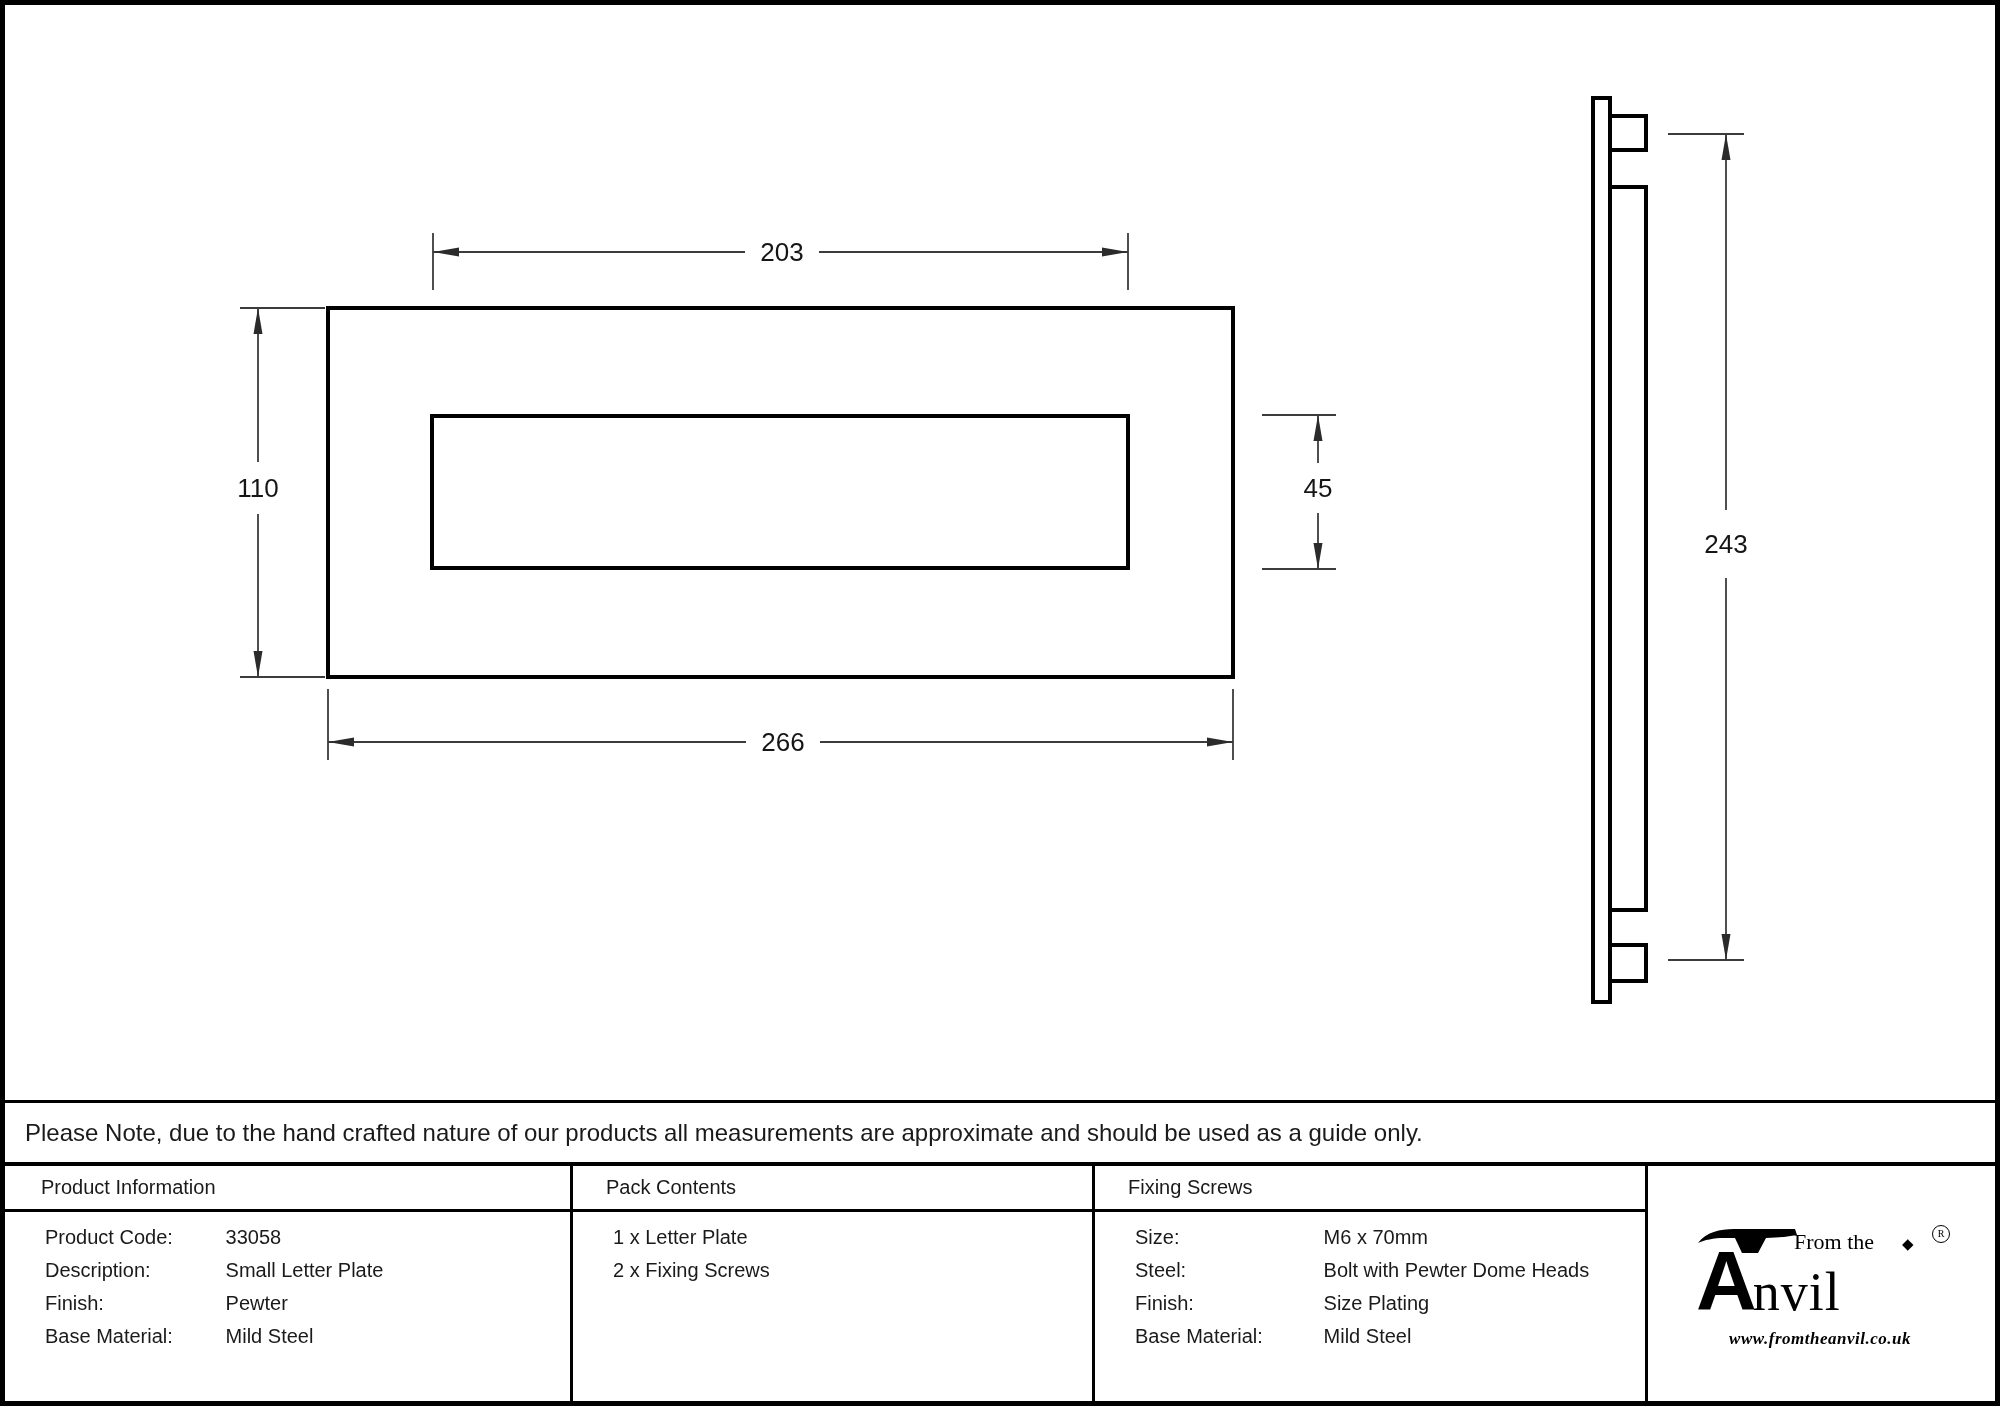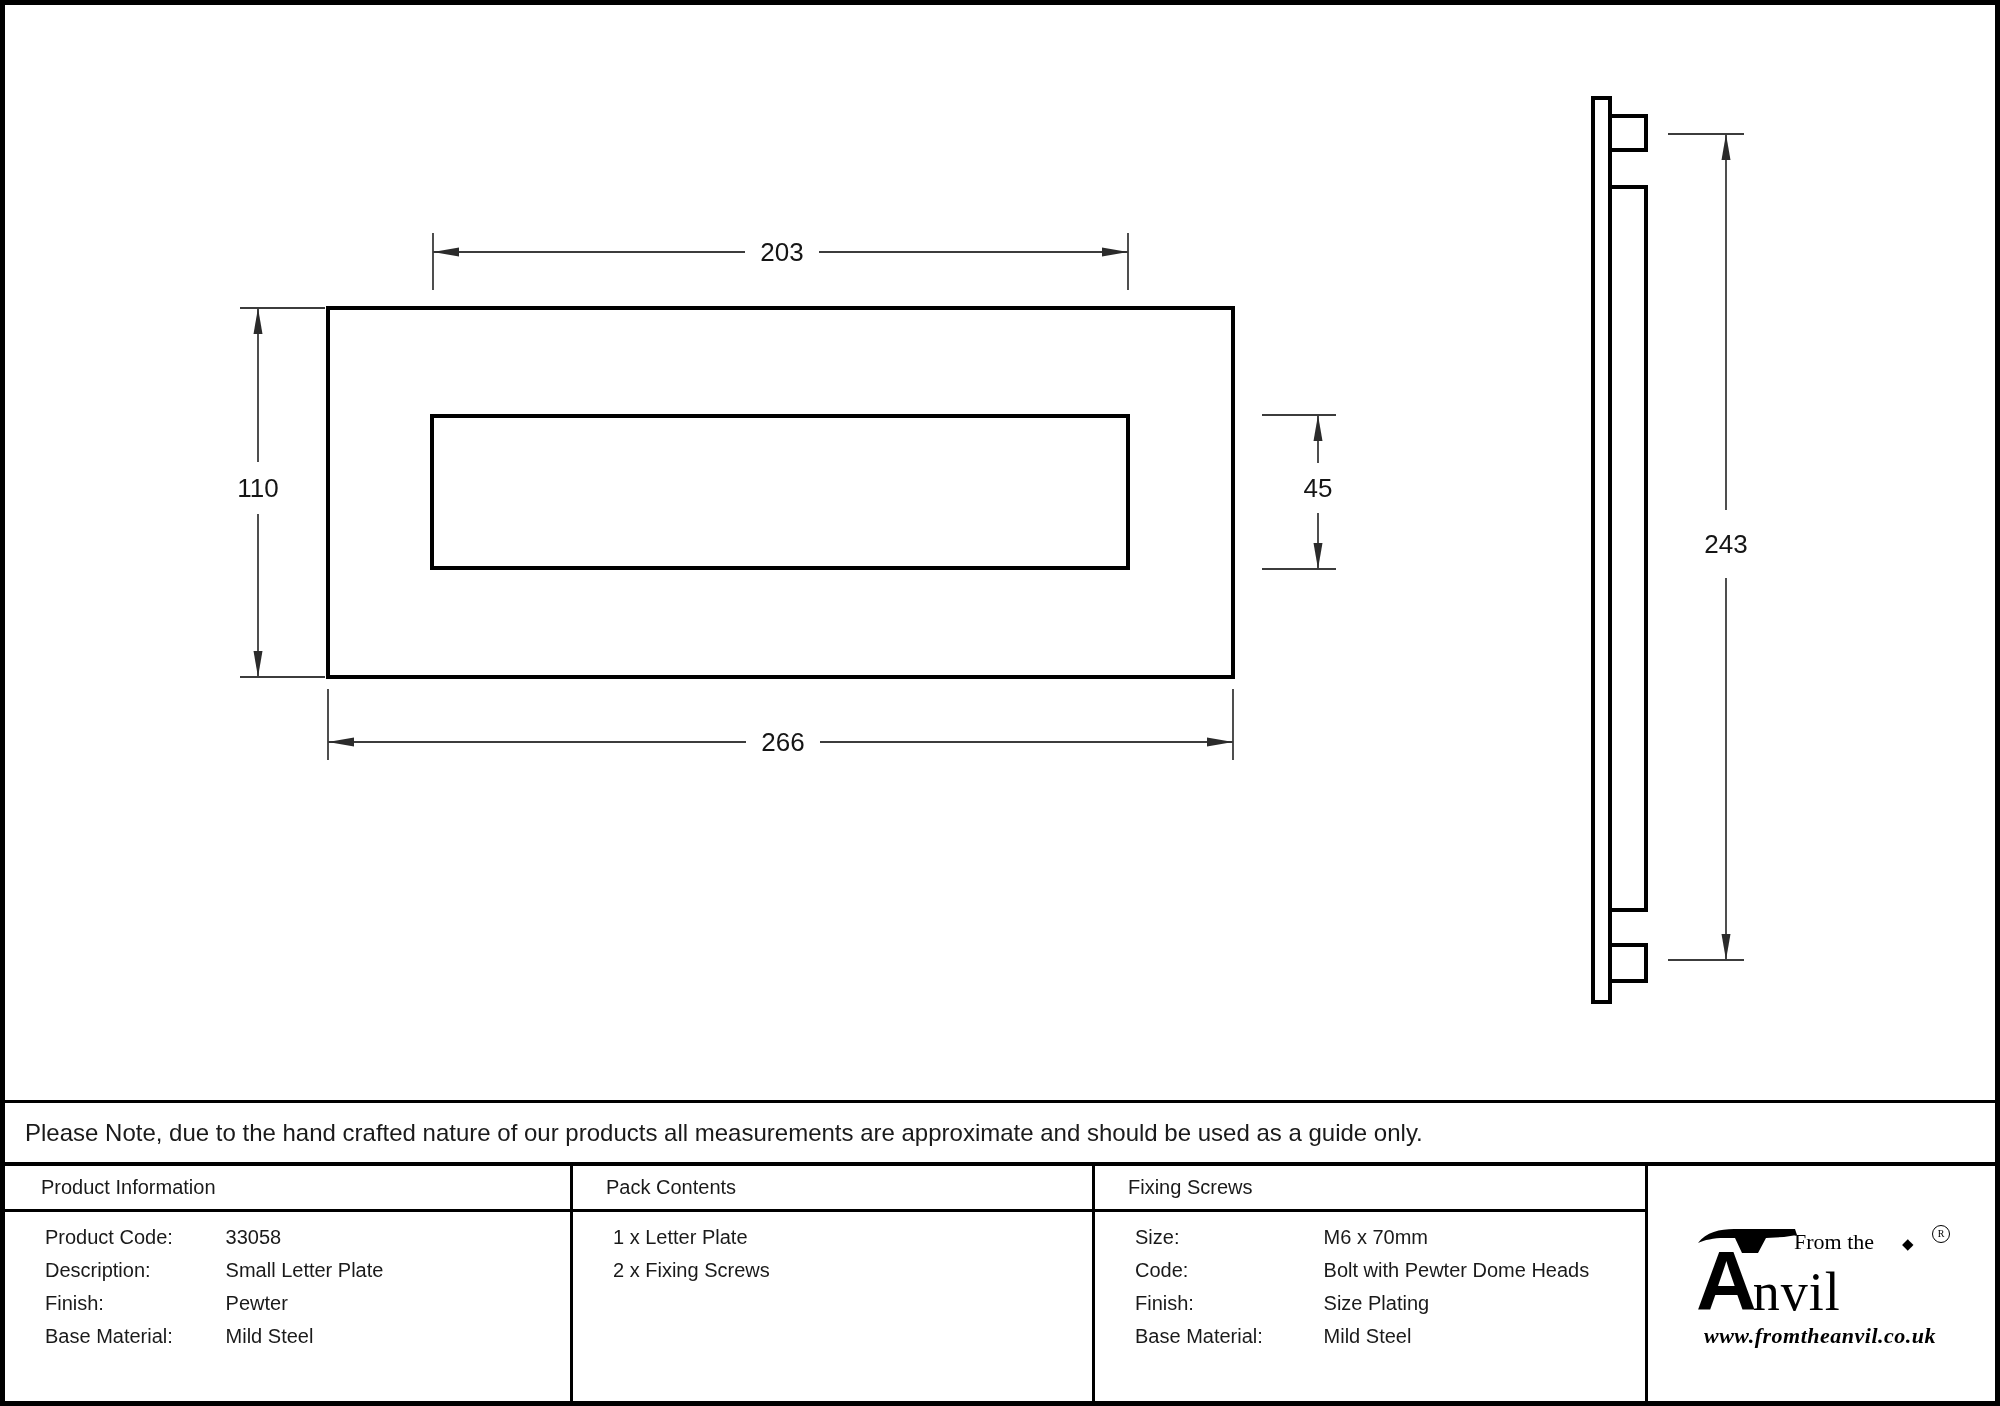--- a/index.html
+++ b/index.html
@@ -58,21 +58,21 @@
   .logo-name{
     position:absolute;left:6px;top:8px;width:100%;
     font-family:"Liberation Serif", serif;color:#000;
     white-space:nowrap;
   }
   .logo-initial{font-family:"Liberation Sans", sans-serif;font-weight:bold;font-size:84px;letter-spacing:-4px;}
   .logo-rest{font-size:54px;letter-spacing:1px;}
   .logo-url{
     position:absolute;left:0;bottom:-6px;width:100%;text-align:center;
     font-family:"Liberation Serif", serif;font-style:italic;font-weight:bold;
-    font-size:22px;color:#000;letter-spacing:0.5px;
+    font-size:17px;color:#000;letter-spacing:0.5px;
   }
 </style>
 </head>
 <body>
 
 <div class="page">
 
   <svg class="drawing-svg" width="1990" height="1095" viewBox="5 5 1990 1095">
 
     <g>
@@ -165,21 +165,21 @@
       <div class="trow">1 x Letter Plate</div>
       <div class="trow">2 x Fixing Screws</div>
     </div>
 
     <div class="cell-body cb3">
       <div class="trow">
         <span class="tlabel">Size:</span>
         <span class="tvalue">M6 x 70mm</span>
       </div>
       <div class="trow">
-        <span class="tlabel">Code:</span>
+        <span class="tlabel">Steel:</span>
         <span class="tvalue">Bolt with Pewter Dome Heads</span>
       </div>
       <div class="trow">
         <span class="tlabel">Finish:</span>
         <span class="tvalue">Size Plating</span>
       </div>
       <div class="trow">
         <span class="tlabel">Base Material:</span>
         <span class="tvalue">Mild Steel</span>
       </div>

